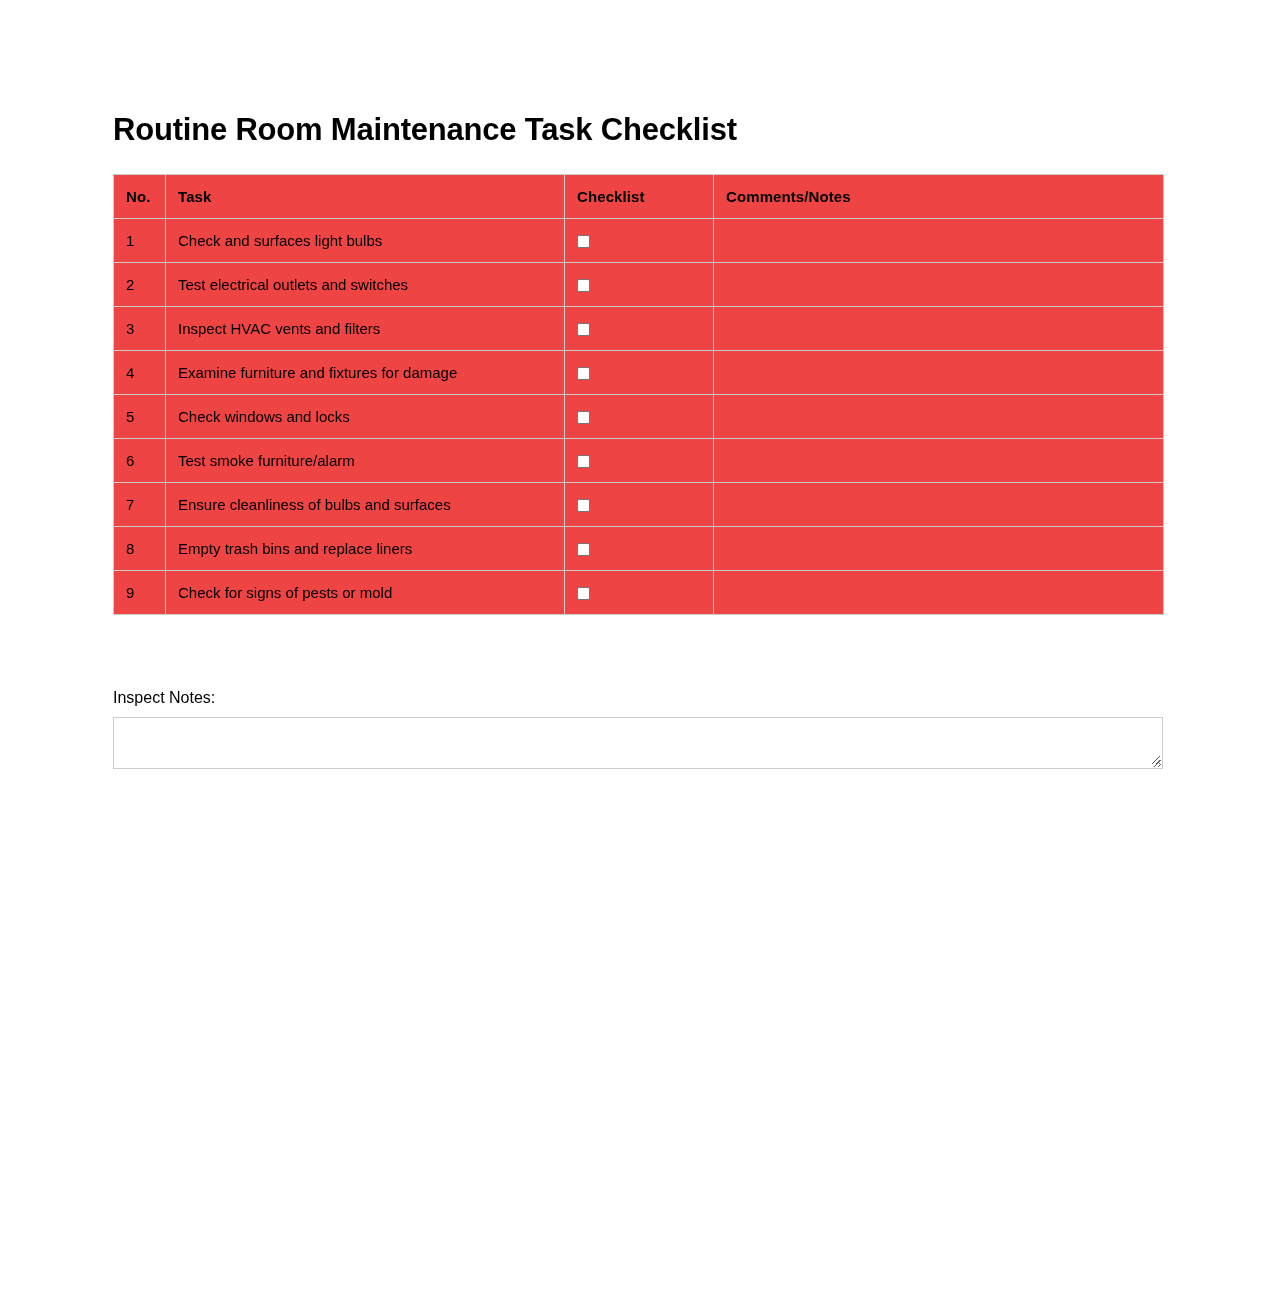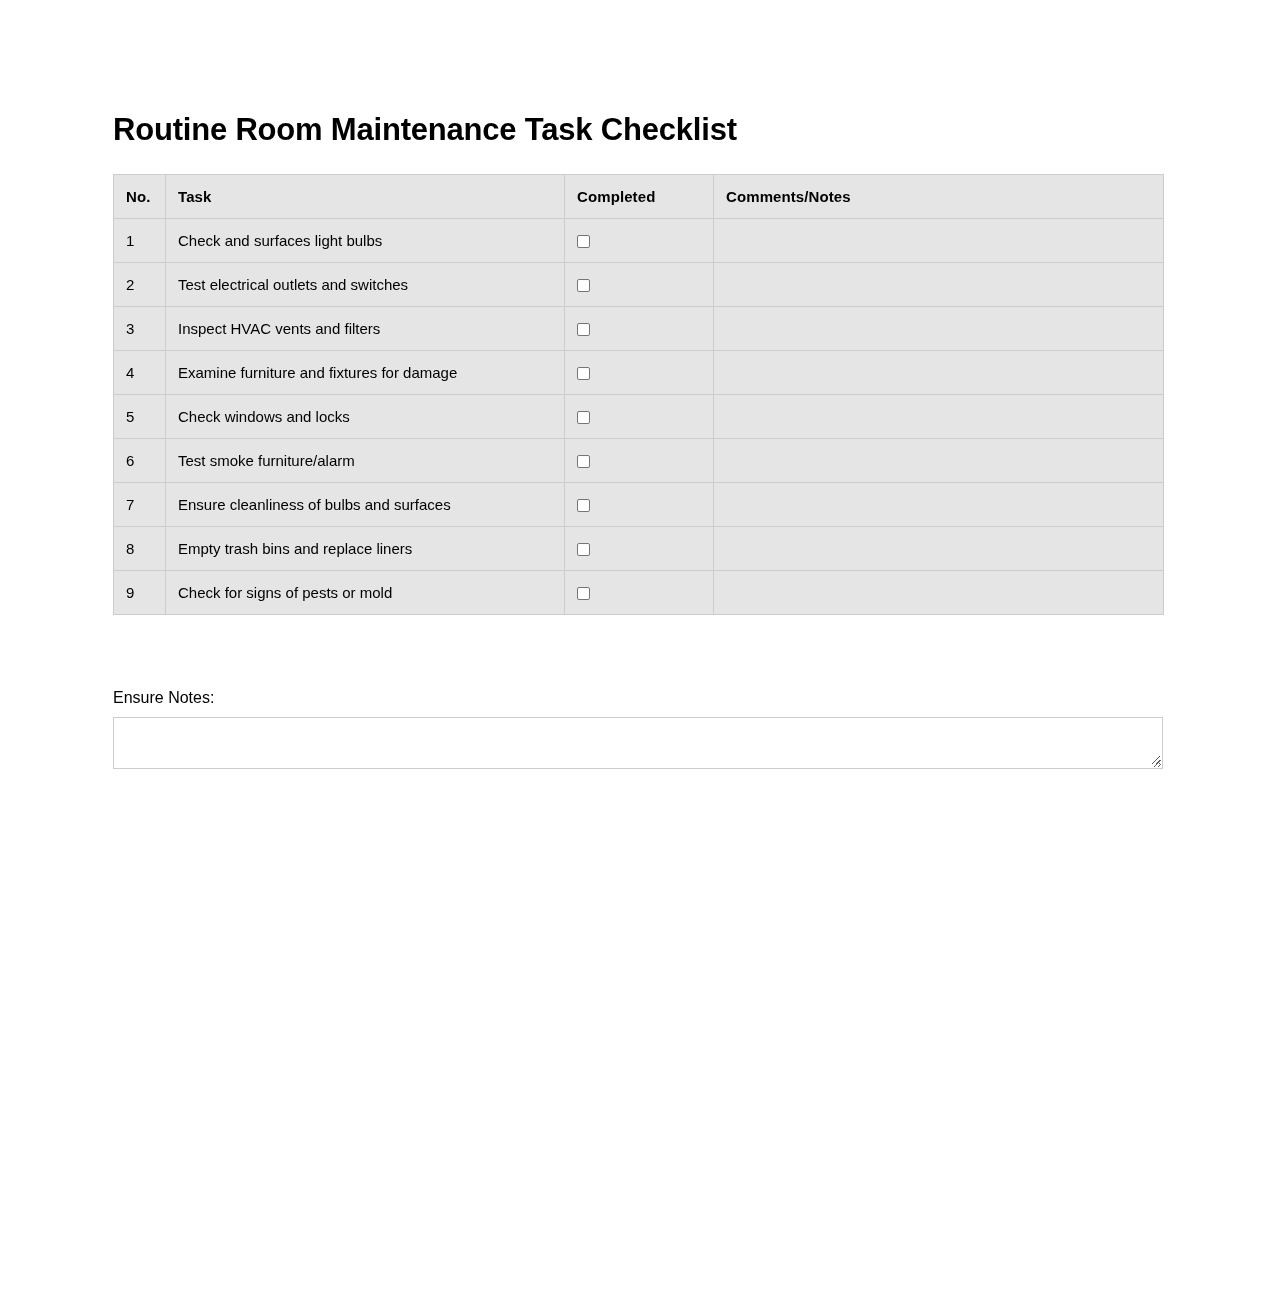--- a/index.html
+++ b/index.html
@@ -55,21 +55,21 @@
   table.checklist th,
   table.checklist td {
     border: 1px solid #cccccc;
     padding: 0 12px;
     height: 43px;
     vertical-align: middle;
     text-align: left;
     font-size: 15px;
     line-height: 1.3;
     color: #000000;
-    background: #e5e5e5;
+    background: #ef4444;
     overflow: hidden;
   }
   table.checklist th {
     font-family: "Liberation Sans Narrow", "Liberation Sans", sans-serif;
     font-weight: bold;
     font-size: 15px;
     letter-spacing: 0.1px;
   }
   table.checklist td {
     font-family: "Liberation Sans", sans-serif;
@@ -154,21 +154,21 @@
       <colgroup>
         <col class="c-no">
         <col class="c-task">
         <col class="c-done">
         <col class="c-notes">
       </colgroup>
       <thead>
         <tr>
           <th class="head-no">No.</th>
           <th class="head-task">Task</th>
-          <th class="head-done">Completed</th>
+          <th class="head-done">Checklist</th>
           <th class="head-notes">Comments/Notes</th>
         </tr>
       </thead>
       <tbody id="checklist-body">
           <tr>
             <td class="cell-no">1</td>
             <td class="cell-task">Check and surfaces light bulbs</td>
             <td class="cell-done"><input type="checkbox" class="cb" style=""></td>
             <td class="cell-notes"></td>
           </tr>
@@ -216,21 +216,21 @@
           </tr>
           <tr>
             <td class="cell-no">9</td>
             <td class="cell-task">Check for signs of pests or mold</td>
             <td class="cell-done"><input type="checkbox" class="cb" style=""></td>
             <td class="cell-notes"></td>
           </tr>
         </tbody>
     </table>
 
-    <div class="notes-label">Ensure Notes:</div>
+    <div class="notes-label">Inspect Notes:</div>
 
     <textarea class="notes-box" placeholder="" style=""></textarea>
 
     <span class="resize-grip">
       <svg width="14" height="14" viewBox="0 0 14 14" aria-hidden="true">
         <line x1="12" y1="4" x2="4" y2="12" stroke="#555555" stroke-width="1"></line>
         <line x1="12" y1="8" x2="8" y2="12" stroke="#555555" stroke-width="1"></line>
         <line x1="12" y1="11" x2="11" y2="12" stroke="#555555" stroke-width="1"></line>
       </svg>
     </span>

